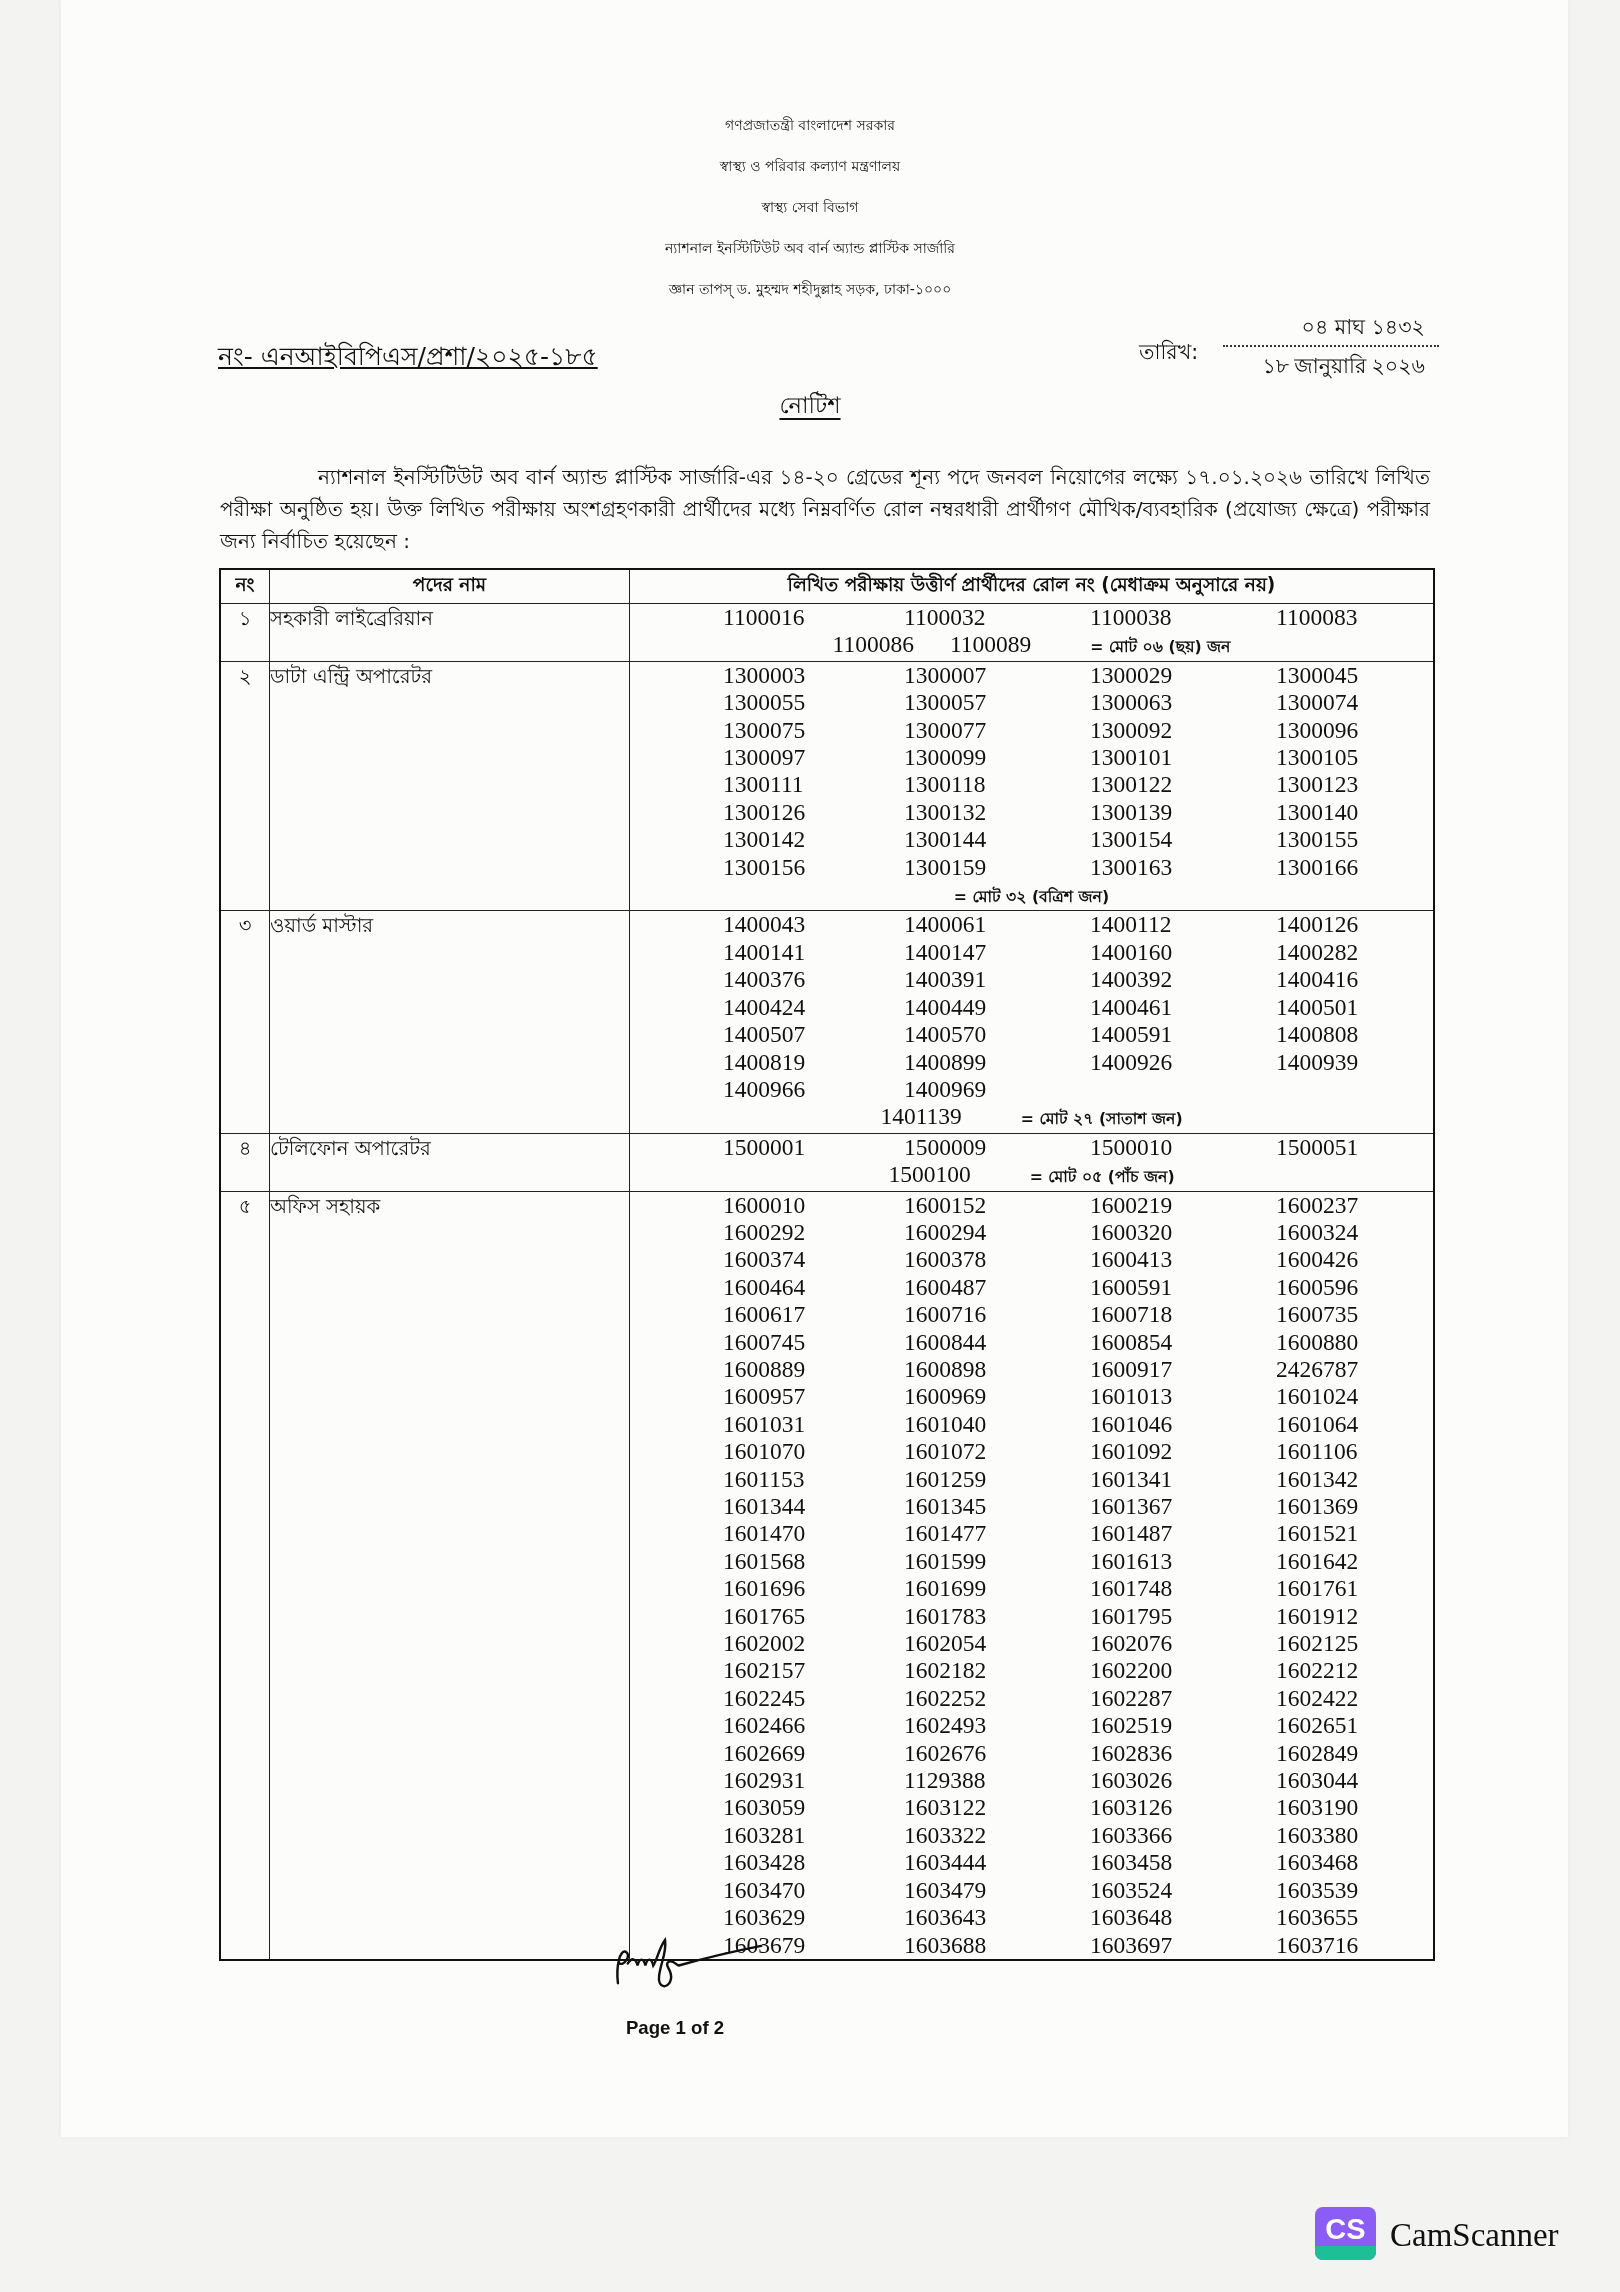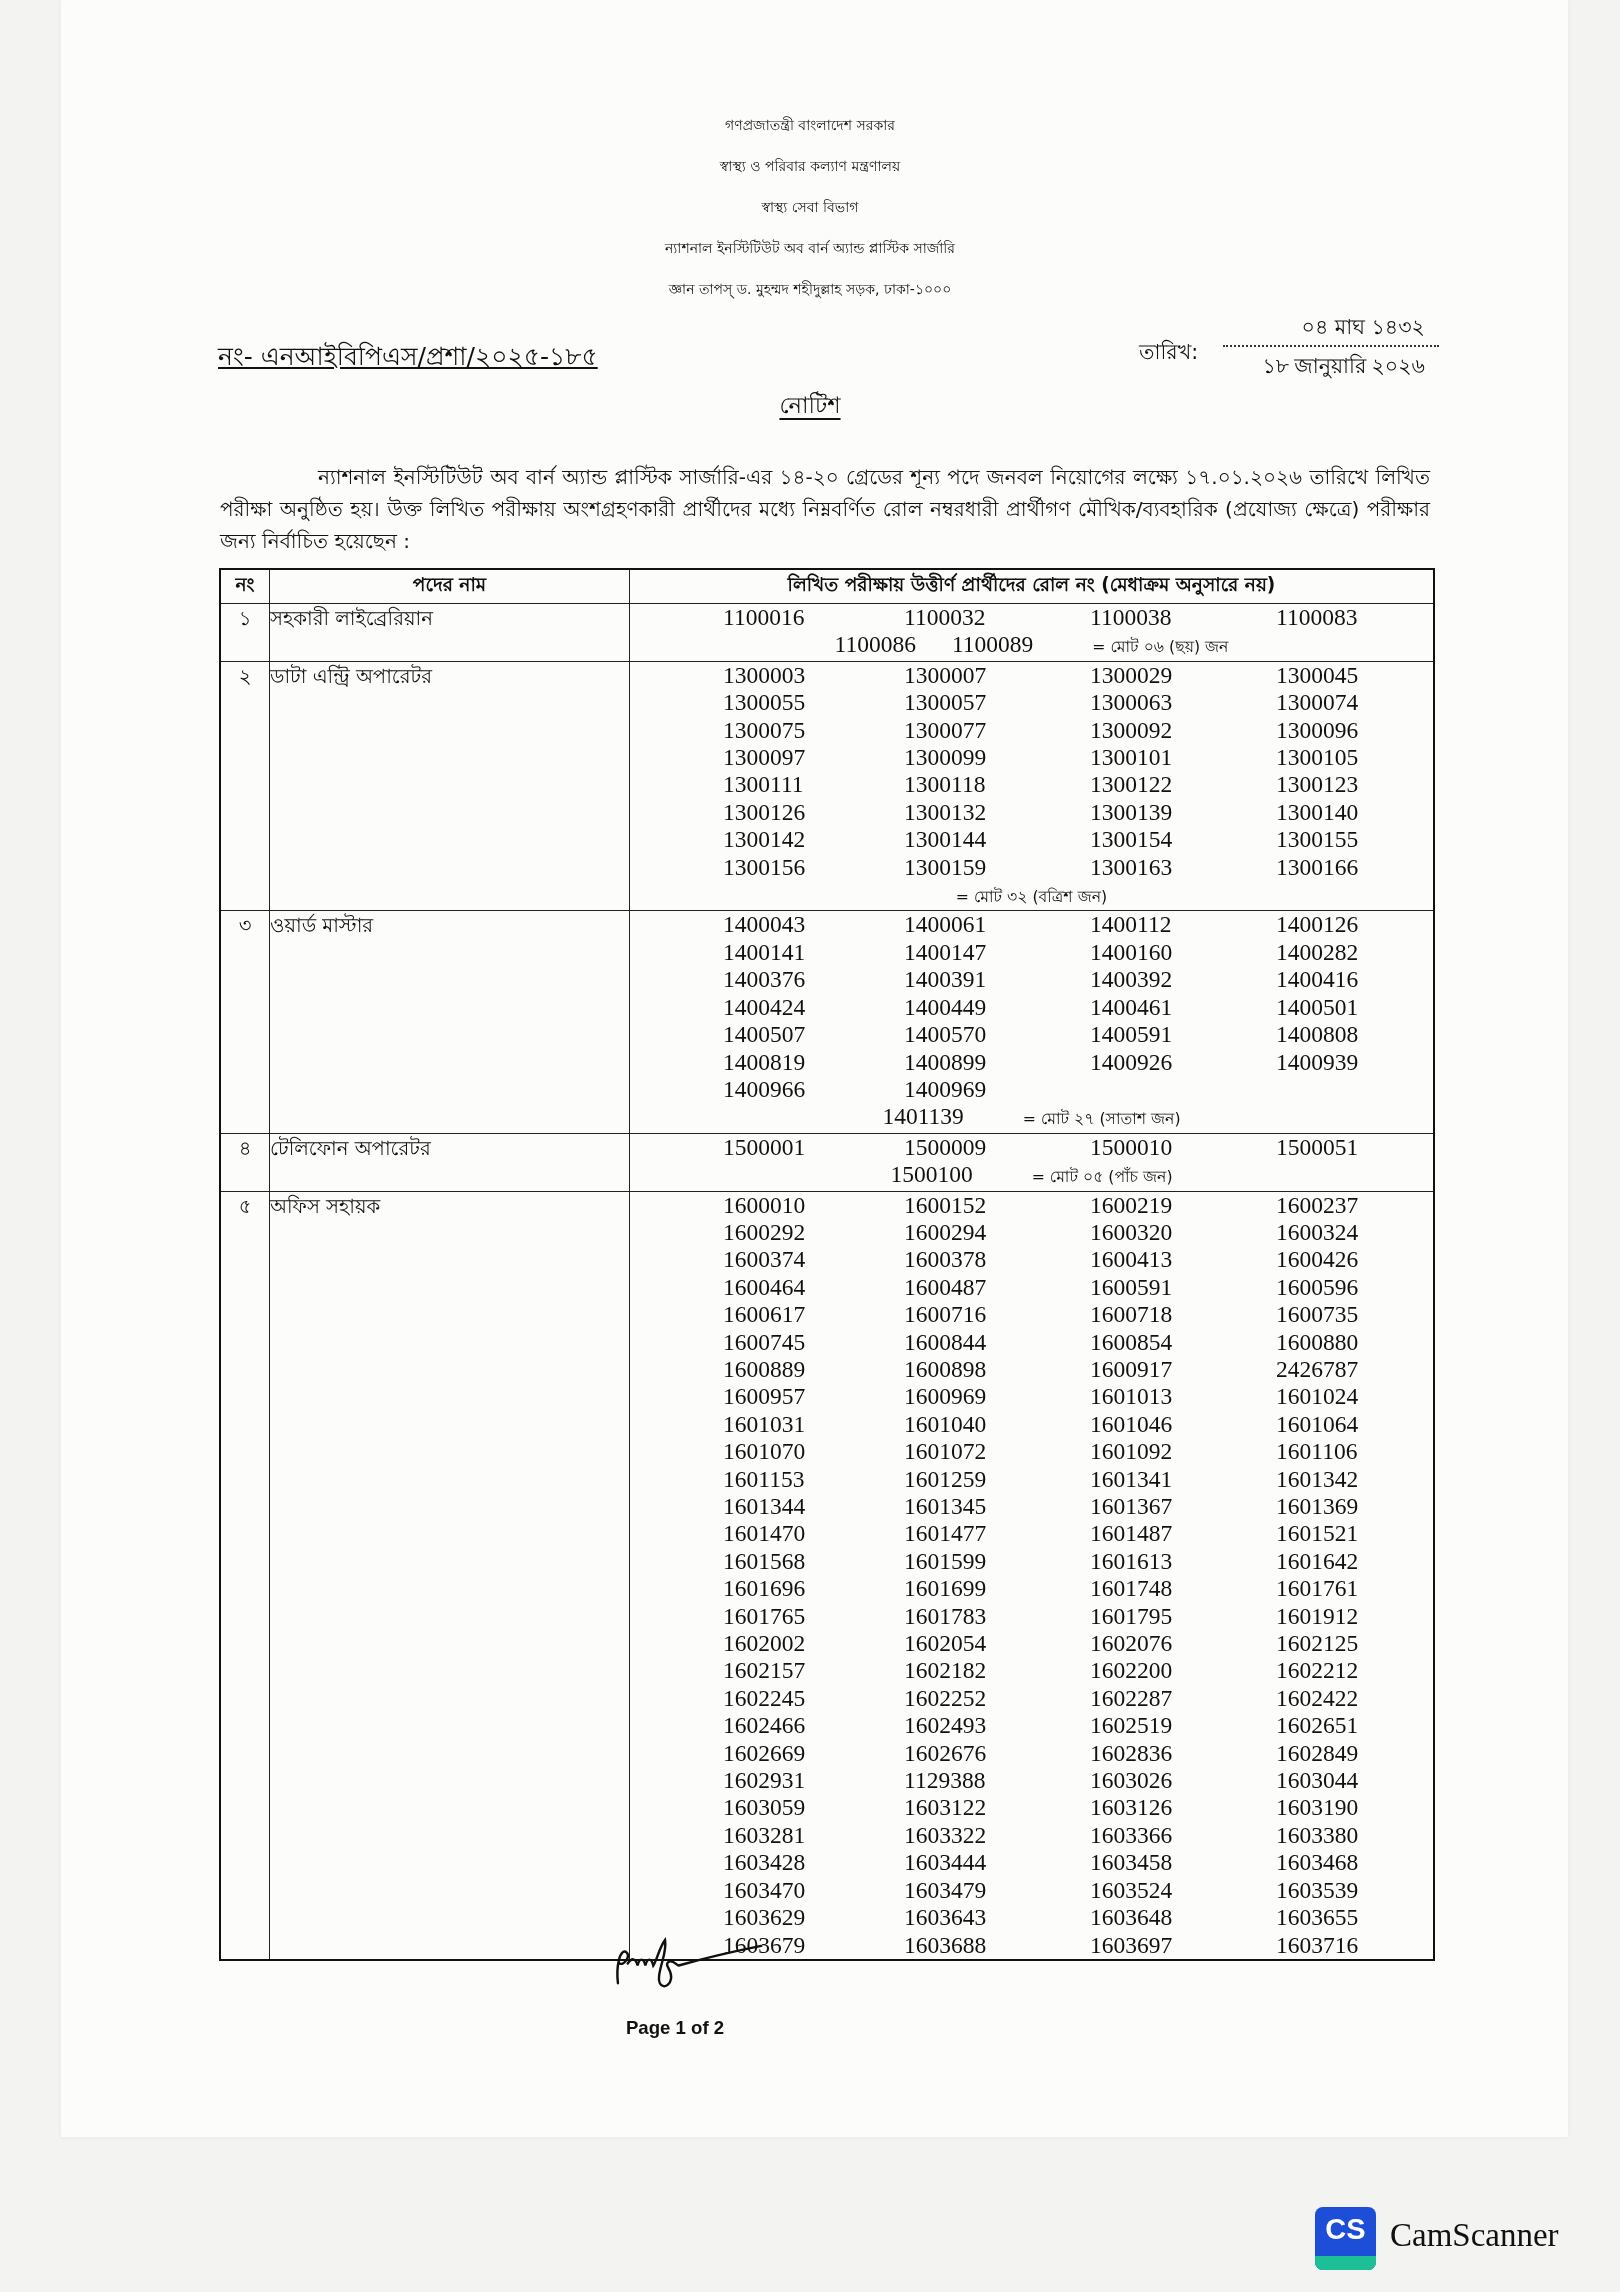--- a/index.html
+++ b/index.html
@@ -66,31 +66,31 @@
     grid-template-columns: 181px 186px 186px 186px;
     justify-content: end;
     font-family: "Liberation Serif", serif;
     font-size: 23.5px; line-height: 27.4px;
   }
   .roll-grid span { text-align: left; padding-left: 29px; }
   .total-line {
     font-family: "Liberation Serif", serif; font-size: 23.5px; line-height: 27.4px;
     text-align: center;
   }
-  .total-line .bn { font-family: "DejaVu Sans", sans-serif; font-size: 15.7px; font-weight: normal; }
+  .total-line .bn { font-family: "DejaVu Sans", sans-serif; font-size: 15.7px; font-weight: bold; }
   .signature {
     position: absolute; left: 614px; top: 1936px; width: 157px; height: 59px;
   }
   .page-no {
     position: absolute; left: 0; width: 1350px; top: 2017px; text-align: center;
     font-family: "Liberation Sans", sans-serif; font-size: 18.6px; font-weight: bold;
   }
   .cs-badge {
-    position: absolute; left: 1315px; top: 2207px; width: 61px; height: 63px;
-    border-radius: 7.8px; overflow: hidden; background: #1d4ed8;
+    position: absolute; left: 1315px; top: 2207px; width: 61px; height: 53px;
+    border-radius: 7.8px; overflow: hidden; background: #8b5cf6;
   }
   .cs-badge .cs-txt {
     position: absolute; left: 0; top: 5.9px; width: 61px; text-align: center;
     font-family: "Liberation Sans", sans-serif; font-weight: bold; font-size: 29px; color: #fff;
   }
   .cs-badge .cs-strip { position: absolute; left: 0; bottom: 0; width: 61px; height: 13.7px; background: #1cbf96; }
   .cs-name {
     position: absolute; left: 1390px; top: 2217px;
     font-family: "Liberation Serif", serif; font-size: 33px; color: #111;
   }

